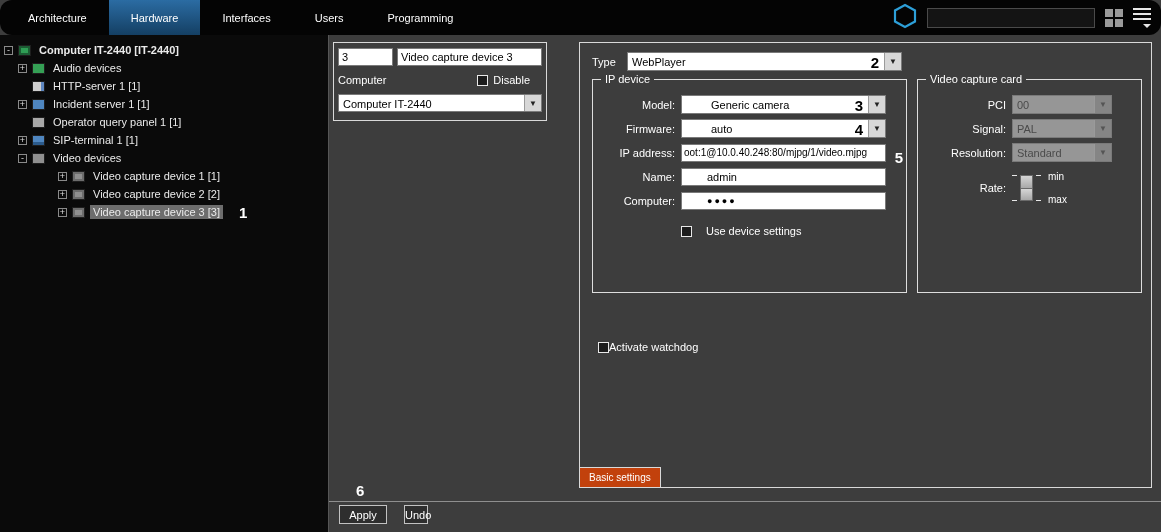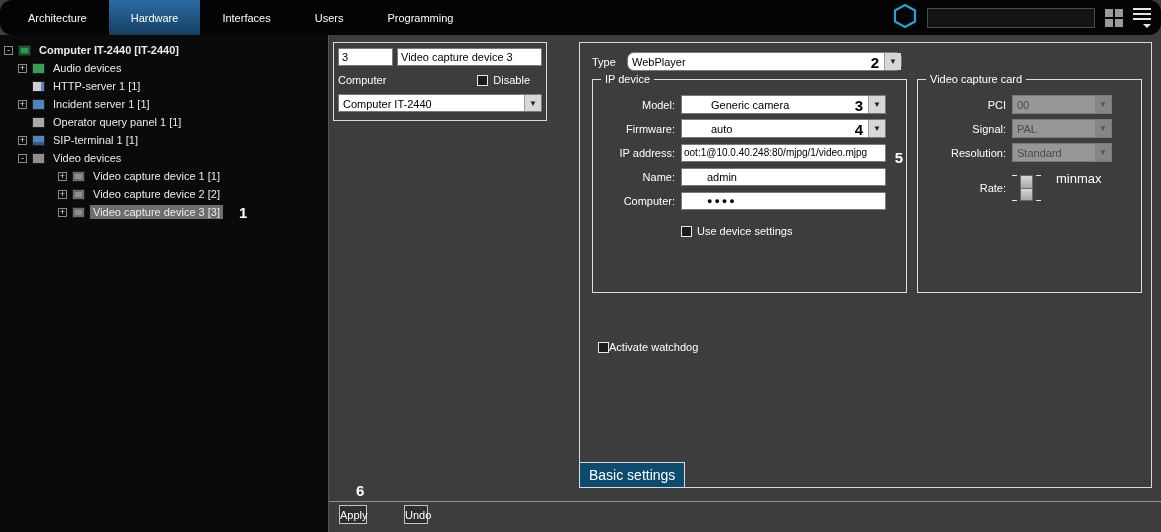--- a/index.html
+++ b/index.html
@@ -63,60 +63,60 @@
   .dd-arrow { width:17px; flex:none; background:#d7d7d7; border-left:1px solid #9a9a9a; display:flex; align-items:center; justify-content:center; font-size:8px; color:#222; }
   .dd.disabled { background:#969696; color:#4a4a4a; }
   .dd.disabled .dd-arrow { background:#858585; color:#555; }
   .dd .in-dd { position:absolute; right:22px; top:2px; }
   .dd.h18 { height:18px; }
 
   
   .settings-panel { position:absolute; left:250px; top:7px; right:9px; height:446px; border:1px solid #d9d9d9; }
   .type-row { position:absolute; left:12px; top:9px; display:flex; align-items:center; }
   .type-row .t-lbl { color:#fff; font-size:11px; width:27px; margin-right:8px; }
-  .type-dd { width:275px;border-radius:7px; }
+  .type-dd { width:275px; }
 
   .fld { position:absolute; border:1px solid #dedede; }
   .fld-ip { left:12px; top:36px; width:315px; height:214px; }
   .fld-card { left:337px; top:36px; width:225px; height:214px; }
   .legend { position:absolute; top:-7px; left:8px; background:#3d3d3d; padding:0 4px; font-size:11px; color:#fff; line-height:13px; }
   .frow { display:flex; align-items:center; height:17px; margin-bottom:7px; }
   .fld-ip .frow:first-of-type, .fld-card .frow:first-of-type { margin-top:16px; }
   .lbl { width:82px; flex:none; text-align:right; margin-right:6px; color:#fff; font-size:11px; }
   .fld-card .lbl { width:88px; }
   .ctl { width:205px; flex:none;padding-left:25px; }
   .ip-input { font-size:10px; padding:0 2px; }
   .port-input { width:57px; flex:none; }
   .rtsp-lbl { margin-left:30px; width:40px; flex:none; text-align:right; margin-right:4px; color:#fff; font-size:11px; }
   .rtsp-input { width:43px; flex:none; }
   .pw-input { font-size:9px; letter-spacing:2px; }
-  .chk-row { display:flex; align-items:center; gap:5px; margin-left:88px; margin-top:16px; }
+  .chk-row { display:flex; align-items:center; gap:14px; margin-left:88px; margin-top:16px; }
   .chk-row .w-label { font-size:11px; }
   .dd-sm { width:100px; flex:none; }
   .ann5 { position:absolute; right:3px; top:70px; }
 
   
   .rate-row { display:flex; align-items:center; margin-top:10px; }
   .rate-widget { display:flex; align-items:center; gap:3px; }
   .ticks { display:flex; flex-direction:column; justify-content:space-between; height:26px; }
   .tick { width:5px; height:1px; background:#e8e8e8; }
   .spinner { width:13px; height:26px; background:#b9b9b9; border:1px solid #6a6a6a; display:flex; flex-direction:column; }
   .spinner div { flex:1; border-bottom:1px solid #6a6a6a; background:linear-gradient(#d6d6d6,#a8a8a8); }
   .spinner div:last-child { border-bottom:none; }
-  .minmax { display:flex; flex-direction:row; justify-content:space-between; height:34px; margin-left:12px; font-size:13px; color:#fff; }
+  .minmax { display:flex; flex-direction:column; justify-content:space-between; height:34px; margin-left:4px; font-size:10px; color:#fff; }
 
   .watchdog-row { position:absolute; left:18px; top:259px; display:flex; align-items:flex-end; gap:0;margin-top:39px; }
   .watchdog-row .w-label { font-size:11px; }
 
-  .tab { position:absolute; left:-1px; bottom:-1px; border:1px solid #d9d9d9; background:#0c4a6e; color:#fff; font-size:14px; padding:4px 9px; }
+  .tab { position:absolute; left:-1px; bottom:-1px; border:1px solid #d9d9d9; background:#c2410c; color:#fff; font-size:10px; padding:4px 9px; }
 
   
   .footer-line { position:absolute; left:0; right:0; bottom:30px; height:1px; background:#8f8f8f; }
   .btn { position:absolute; bottom:8px; height:19px; background:#2e2e2e; border:1px solid #c2c2c2; color:#fff; font-size:11px; font-family:inherit; padding:0; }
-  .apply-btn { left:10px; width:28px; }
+  .apply-btn { left:10px; width:48px; }
   .undo-btn { left:75px; width:24px; }
   .ann6 { position:absolute; left:27px; bottom:34px; }
 </style>
 </head>
 <body>
 
 <div class="screen">
 
   <div class="header">
     <div class="menu-item">Architecture</div>

